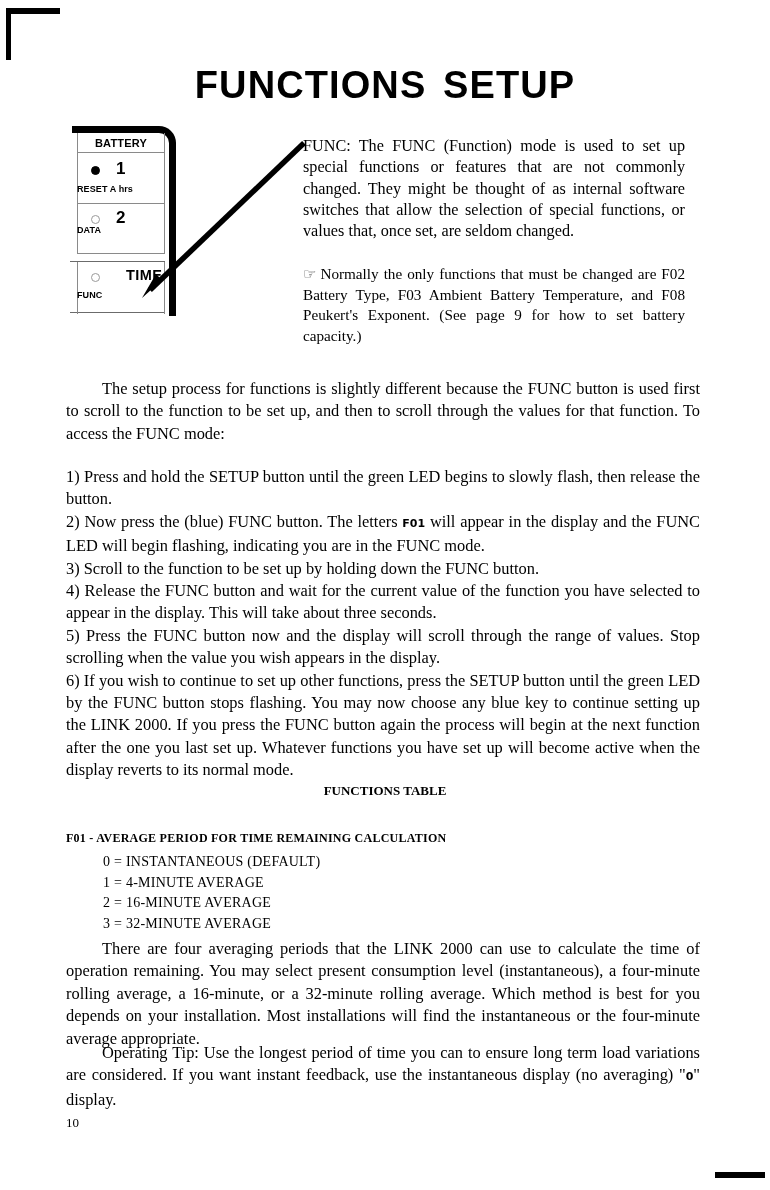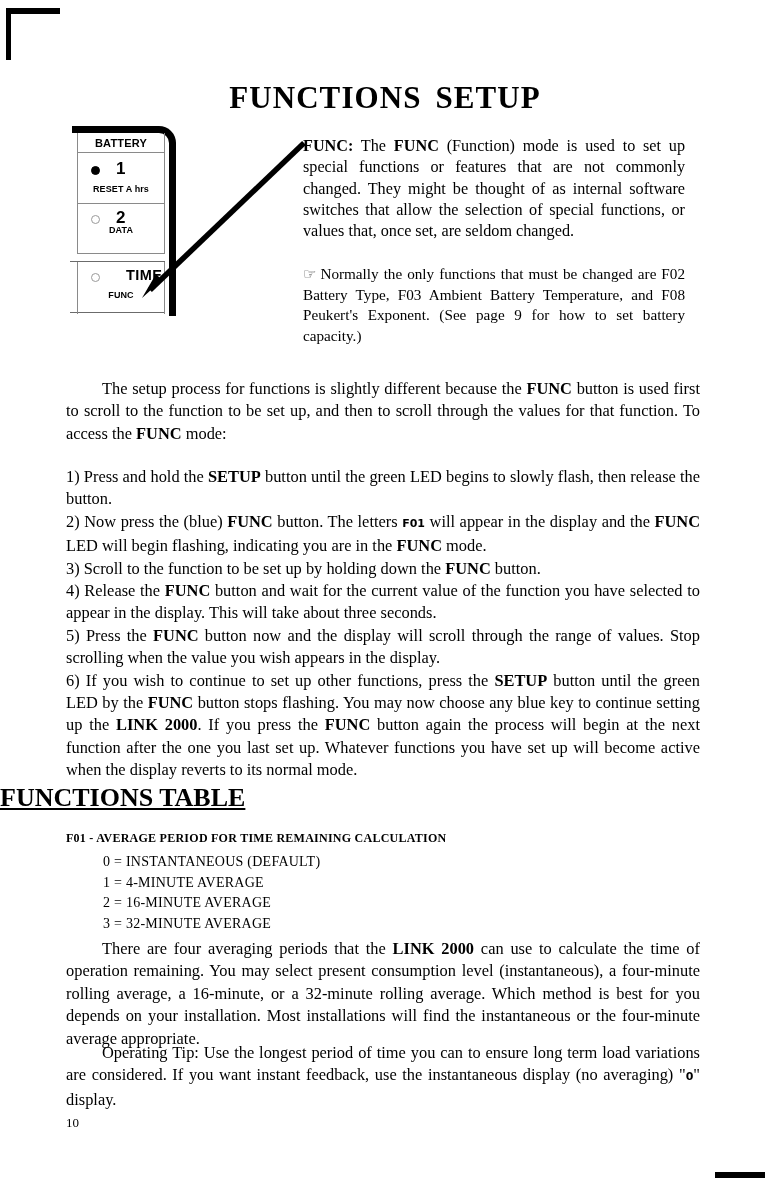--- a/index.html
+++ b/index.html
@@ -22,26 +22,25 @@
   #crop-tl-h { left: 6px;   top: 8px;    width: 54px; height: 6px; }
   #crop-tl-v { left: 6px;   top: 8px;    width: 5px;  height: 52px; }
   #crop-br-h { left: 715px; top: 1172px; width: 50px; height: 6px; }
 
   
   #page-title {
     position: absolute;
     left: 0; right: 0;
     top: 64px;
     text-align: center;
-    font-family: Liberation Serif, serif;
-    font-weight: bold;
-    font-size: 31px;
+    font-family: Liberation Sans, sans-serif;
+    font-weight: bold;
+    font-size: 38px;
     letter-spacing: 1.1px;
     word-spacing: 5px;
-    margin-top: 16px;
   }
 
   
   #panel-figure {
     position: absolute;
     left: 66px;
     top: 126px;
     width: 122px;
     height: 190px;
   }
@@ -105,21 +104,20 @@
     position: absolute;
     font-family: "Liberation Sans", "DejaVu Sans", sans-serif;
     font-weight: bold;
     font-size: 17px;
     line-height: 1;
   }
   .sub-label {
     position: absolute;
     left: 11px;
     width: 88px;
-    text-align: center;
     font-family: "Liberation Sans", "DejaVu Sans", sans-serif;
     font-weight: bold;
     font-size: 9px;
     letter-spacing: 0.1px;
   }
   .led {
     position: absolute;
     width: 9px;
     height: 9px;
     border-radius: 50%;
@@ -167,36 +165,35 @@
   .body-text {
     position: absolute;
     left: 66px;
     width: 634px;
     font-size: 16.4px;
     line-height: 22.4px;
     text-align: justify;
   }
   .indent { text-indent: 36px; }
 
-  b, .b { font-weight: bold; }
+  b, .b { font-weight: normal; }
   .lcd {
     font-family: "DejaVu Sans", "Liberation Sans", sans-serif;
     font-weight: bold;
     font-size: 11px;
   }
 
   
   #table-title {
     position: absolute;
     left: 0; right: 0;
     top: 783px;
-    text-align: left;
-    font-weight: bold;
-    font-size: 26px;
-    text-decoration: underline;
+    text-align: center;
+    font-weight: bold;
+    font-size: 13px;
   }
   #f01-heading {
     position: absolute;
     left: 66px;
     top: 831px;
     font-weight: bold;
     font-size: 12px;
     letter-spacing: 0.25px;
   }
   #f01-options {

